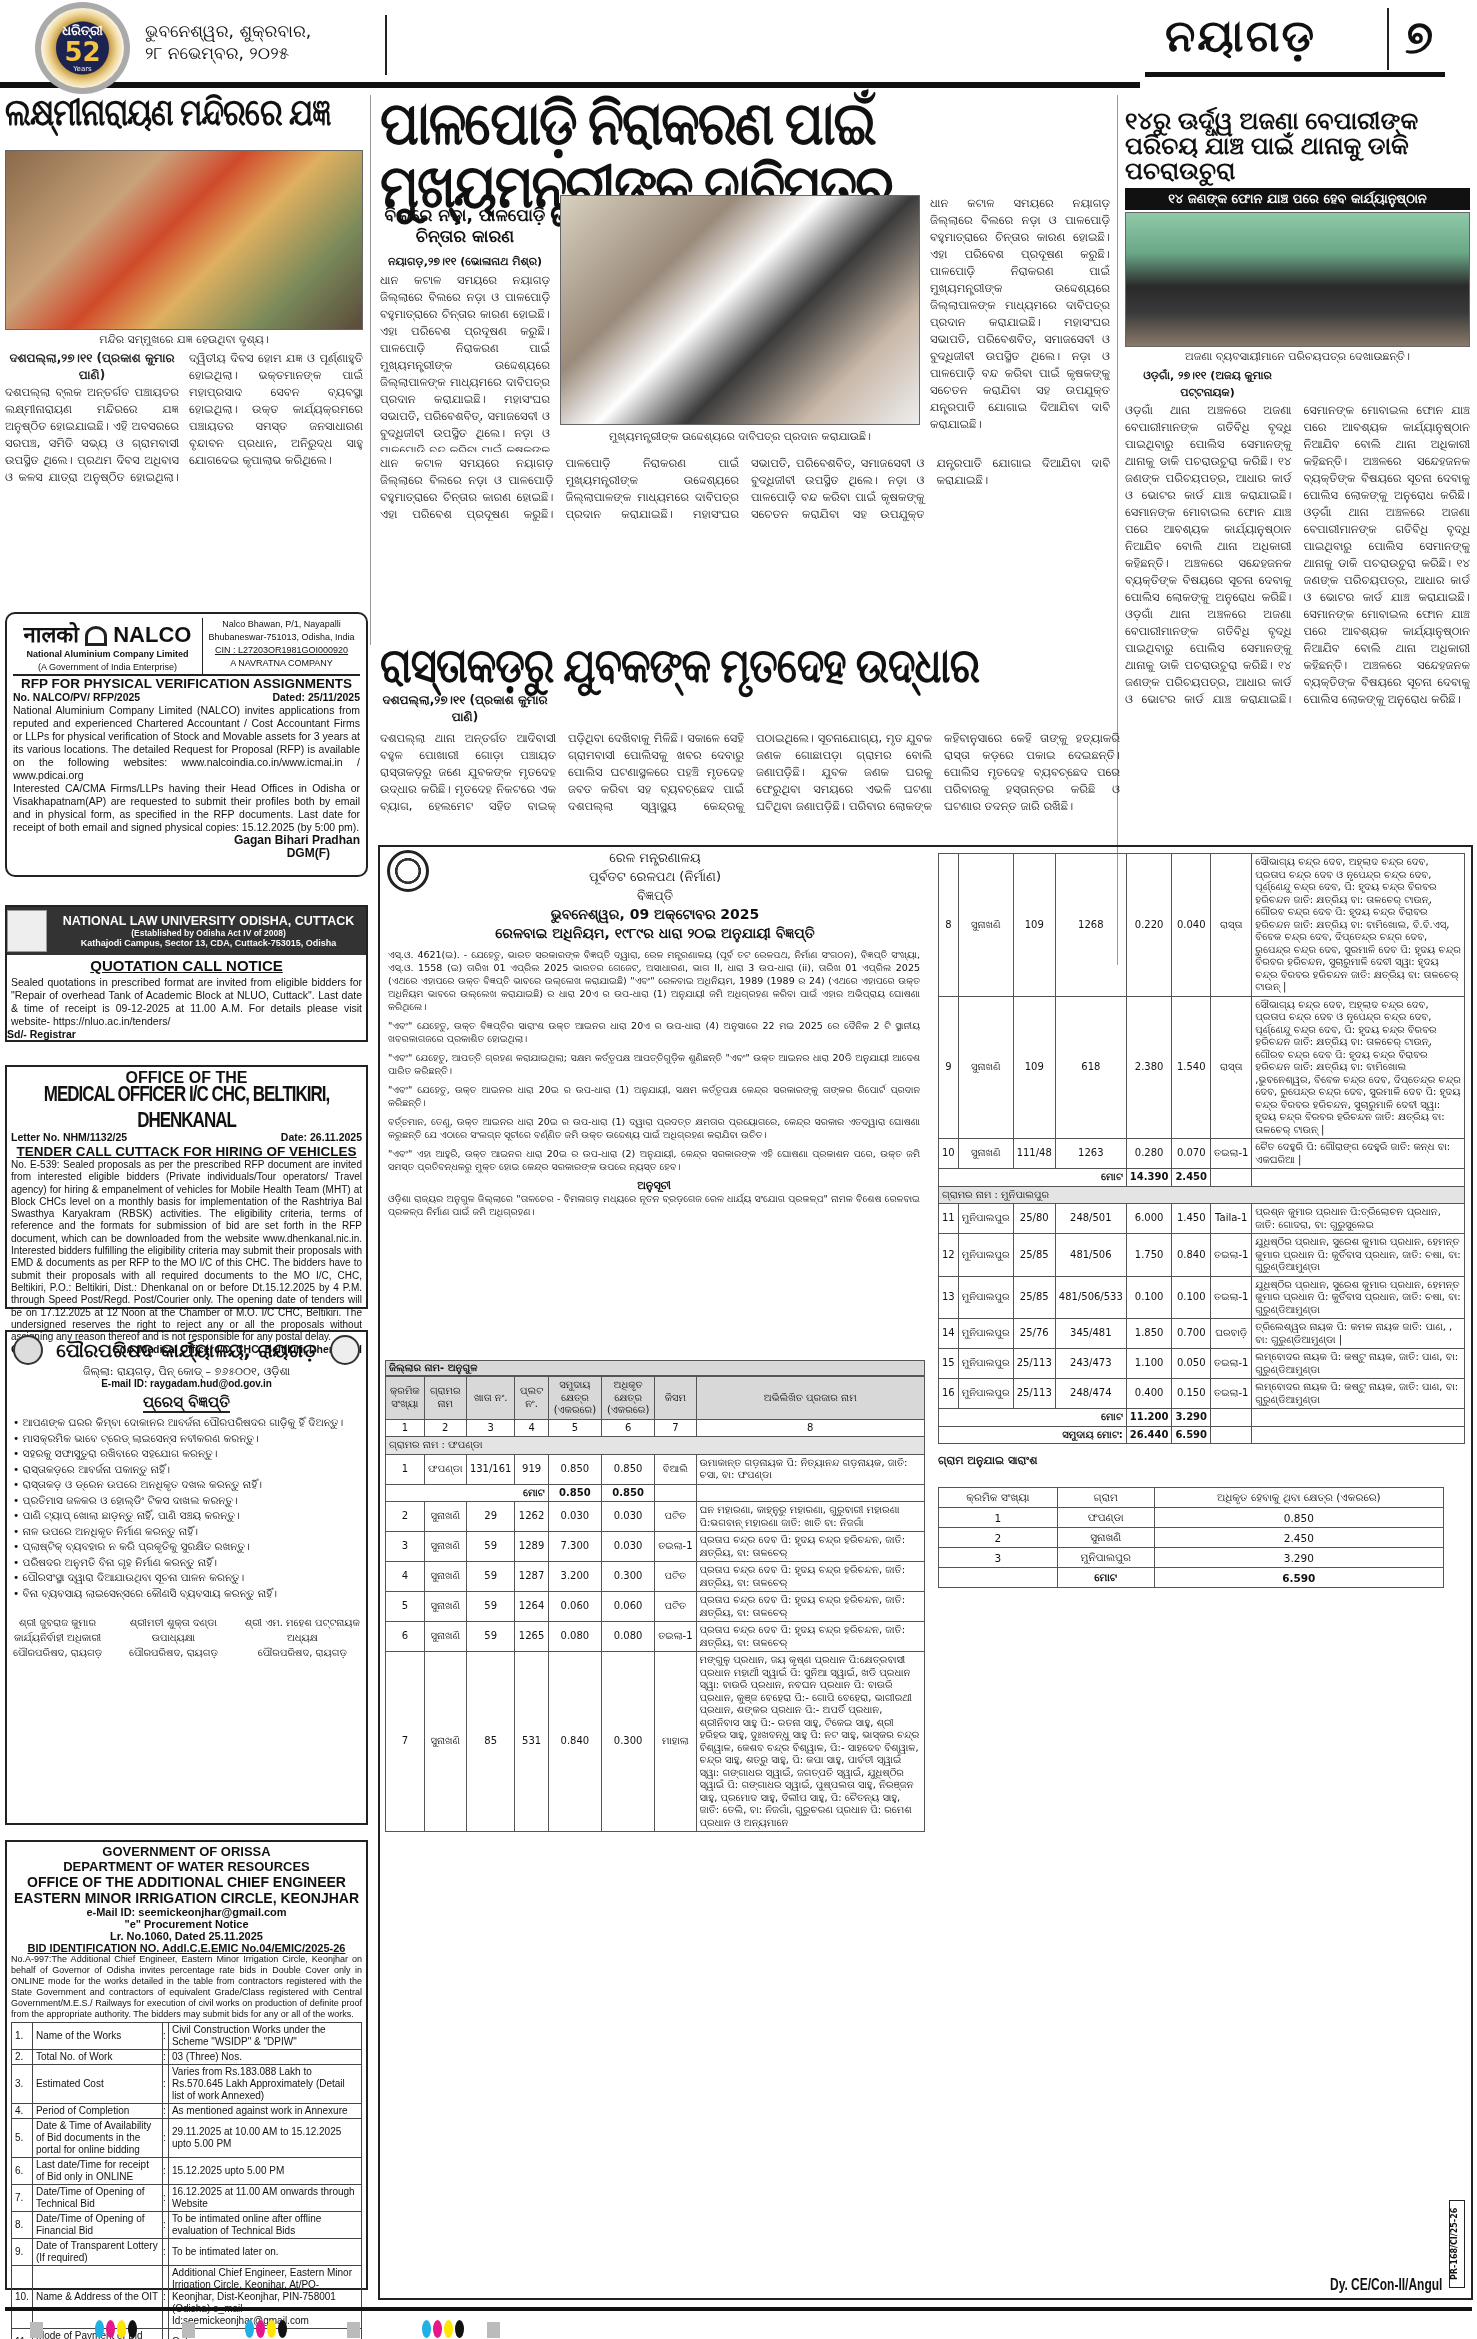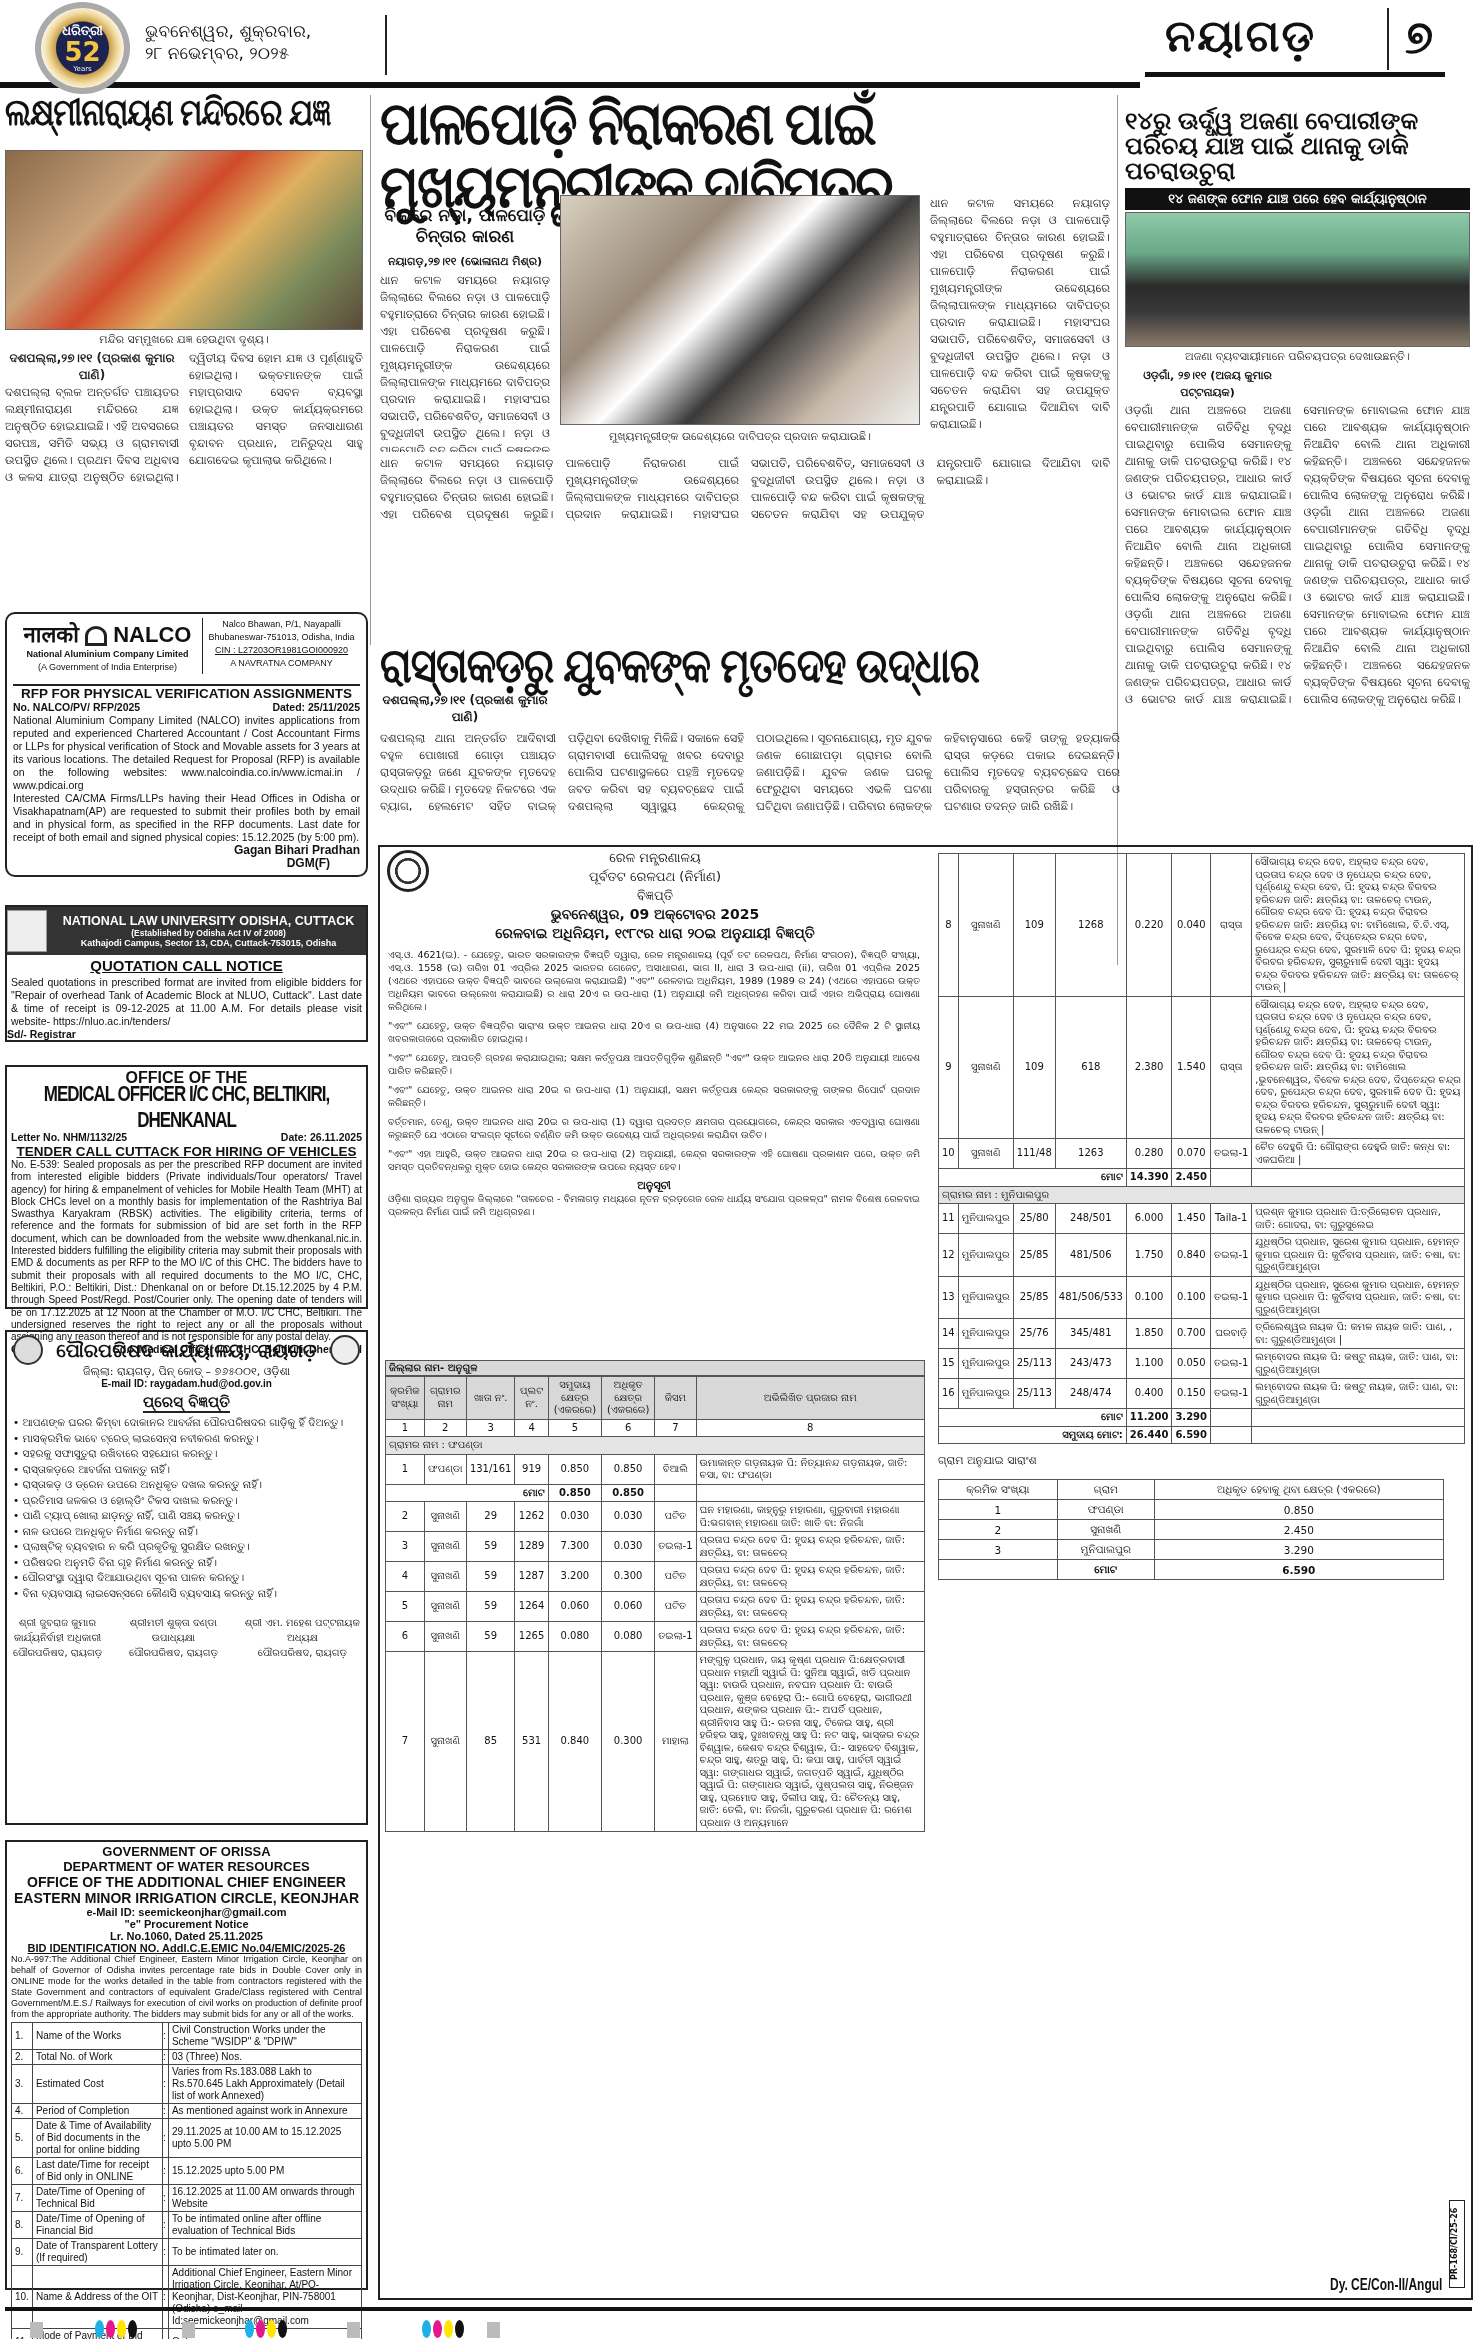--- a/index.html
+++ b/index.html
@@ -94,21 +94,21 @@
   <span>ଓଡ଼ଗାଁ ଥାନା ଅଞ୍ଚଳରେ ଅଜଣା ବେପାରୀମାନଙ୍କ ଗତିବିଧି ବୃଦ୍ଧି ପାଇଥିବାରୁ ପୋଲିସ ସେମାନଙ୍କୁ ଥାନାକୁ ଡାକି ପଚରାଉଚୁରା କରିଛି। ୧୪ ଜଣଙ୍କ ପରିଚୟପତ୍ର, ଆଧାର କାର୍ଡ ଓ ଭୋଟର କାର୍ଡ ଯାଞ୍ଚ କରାଯାଇଛି। ସେମାନଙ୍କ ମୋବାଇଲ ଫୋନ ଯାଞ୍ଚ ପରେ ଆବଶ୍ୟକ କାର୍ଯ୍ୟାନୁଷ୍ଠାନ ନିଆଯିବ ବୋଲି ଥାନା ଅଧିକାରୀ କହିଛନ୍ତି। ଅଞ୍ଚଳରେ ସନ୍ଦେହଜନକ ବ୍ୟକ୍ତିଙ୍କ ବିଷୟରେ ସୂଚନା ଦେବାକୁ ପୋଲିସ ଲୋକଙ୍କୁ ଅନୁରୋଧ କରିଛି।</span>
   <span>ଓଡ଼ଗାଁ ଥାନା ଅଞ୍ଚଳରେ ଅଜଣା ବେପାରୀମାନଙ୍କ ଗତିବିଧି ବୃଦ୍ଧି ପାଇଥିବାରୁ ପୋଲିସ ସେମାନଙ୍କୁ ଥାନାକୁ ଡାକି ପଚରାଉଚୁରା କରିଛି। ୧୪ ଜଣଙ୍କ ପରିଚୟପତ୍ର, ଆଧାର କାର୍ଡ ଓ ଭୋଟର କାର୍ଡ ଯାଞ୍ଚ କରାଯାଇଛି। ସେମାନଙ୍କ ମୋବାଇଲ ଫୋନ ଯାଞ୍ଚ ପରେ ଆବଶ୍ୟକ କାର୍ଯ୍ୟାନୁଷ୍ଠାନ ନିଆଯିବ ବୋଲି ଥାନା ଅଧିକାରୀ କହିଛନ୍ତି। ଅଞ୍ଚଳରେ ସନ୍ଦେହଜନକ ବ୍ୟକ୍ତିଙ୍କ ବିଷୟରେ ସୂଚନା ଦେବାକୁ ପୋଲିସ ଲୋକଙ୍କୁ ଅନୁରୋଧ କରିଛି।</span>
   <span>ଓଡ଼ଗାଁ ଥାନା ଅଞ୍ଚଳରେ ଅଜଣା ବେପାରୀମାନଙ୍କ ଗତିବିଧି ବୃଦ୍ଧି ପାଇଥିବାରୁ ପୋଲିସ ସେମାନଙ୍କୁ ଥାନାକୁ ଡାକି ପଚରାଉଚୁରା କରିଛି। ୧୪ ଜଣଙ୍କ ପରିଚୟପତ୍ର, ଆଧାର କାର୍ଡ ଓ ଭୋଟର କାର୍ଡ ଯାଞ୍ଚ କରାଯାଇଛି। ସେମାନଙ୍କ ମୋବାଇଲ ଫୋନ ଯାଞ୍ଚ ପରେ ଆବଶ୍ୟକ କାର୍ଯ୍ୟାନୁଷ୍ଠାନ ନିଆଯିବ ବୋଲି ଥାନା ଅଧିକାରୀ କହିଛନ୍ତି। ଅଞ୍ଚଳରେ ସନ୍ଦେହଜନକ ବ୍ୟକ୍ତିଙ୍କ ବିଷୟରେ ସୂଚନା ଦେବାକୁ ପୋଲିସ ଲୋକଙ୍କୁ ଅନୁରୋଧ କରିଛି।</span>
 </div>
 
 <div class="abs headline" style="left:380px;top:640px;width:740px;font-size:40px;letter-spacing:-1px;transform:scaleY(1.2);transform-origin:top left">ରାସ୍ତାକଡ଼ରୁ ଯୁବକଙ୍କ ମୃତଦେହ ଉଦ୍ଧାର</div>
 <div class="abs byline" style="left:380px;top:692px;width:170px">ଦଶପଲ୍ଲା,୨୭।୧୧ (ପ୍ରକାଶ କୁମାର ପାଣି)</div>
 <div class="abs col-text" style="left:380px;top:730px;width:740px;height:112px;overflow:hidden;column-count:4;column-gap:12px">ଦଶପଲ୍ଲା ଥାନା ଅନ୍ତର୍ଗତ ଆଦିବାସୀ ବହୁଳ ପୋଖାରୀ ଗୋଡ଼ା ପଞ୍ଚାୟତ ରାସ୍ତାକଡ଼ରୁ ଜଣେ ଯୁବକଙ୍କ ମୃତଦେହ ଉଦ୍ଧାର କରିଛି। ମୃତଦେହ ନିକଟରେ ଏକ ବ୍ୟାଗ, ହେଲମେଟ ସହିତ ବାଇକ୍ ପଡ଼ିଥିବା ଦେଖିବାକୁ ମିଳିଛି। ସକାଳେ ସେହି ଗ୍ରାମବାସୀ ପୋଲିସକୁ ଖବର ଦେବାରୁ ପୋଲିସ ଘଟଣାସ୍ଥଳରେ ପହଞ୍ଚି ମୃତଦେହ ଜବତ କରିବା ସହ ବ୍ୟବଚ୍ଛେଦ ପାଇଁ ଦଶପଲ୍ଲା ସ୍ୱାସ୍ଥ୍ୟ କେନ୍ଦ୍ରକୁ ପଠାଇଥିଲେ। ସୂଚନାଯୋଗ୍ୟ, ମୃତ ଯୁବକ ଜଣକ ଗୋଛାପଡ଼ା ଗ୍ରାମର ବୋଲି ଜଣାପଡ଼ିଛି। ଯୁବକ ଜଣକ ଘରକୁ ଫେରୁଥିବା ସମୟରେ ଏଭଳି ଘଟଣା ଘଟିଥିବା ଜଣାପଡ଼ିଛି। ପରିବାର ଲୋକଙ୍କ କହିବାନୁସାରେ କେହି ତାଙ୍କୁ ହତ୍ୟାକରି ରାସ୍ତା କଡ଼ରେ ପକାଇ ଦେଇଛନ୍ତି। ପୋଲିସ ମୃତଦେହ ବ୍ୟବଚ୍ଛେଦ ପରେ ପରିବାରକୁ ହସ୍ତାନ୍ତର କରିଛି ଓ ଘଟଣାର ତଦନ୍ତ ଜାରି ରଖିଛି।</div>
 
 <div class="abs rbox" style="left:5px;top:612px;width:363px;height:265px;padding:4px 6px">
-  <div style="display:flex;border-bottom:2px solid #222;padding-bottom:10px">
+  <div style="display:flex;border-bottom:2px solid #222;padding-bottom:0">
     <div style="width:190px;text-align:center;border-right:1px solid #222">
       <div style="font-family:'Liberation Sans',sans-serif;font-size:22px;font-weight:bold">
         <span>नालको</span>
         <span style="display:inline-block;width:22px;height:20px;border:3px solid #222;border-radius:50% 50% 0 0;vertical-align:middle"></span>
         <span>NALCO</span>
       </div>
       <div class="adtxt" style="text-align:center;font-weight:bold;font-size:9px">National Aluminium Company Limited</div>
       <div class="adtxt" style="text-align:center;font-size:9px">(A Government of India Enterprise)</div>
     </div>
     <div style="flex:1;text-align:center" class="adtxt">
@@ -524,21 +524,21 @@
         </tr>
         <tr class="tot">
           <td colspan="4" style="text-align:right">ସମୁଦାୟ ମୋଟ:</td>
           <td>26.440</td>
           <td>6.590</td>
           <td></td>
           <td></td>
         </tr>
       </tbody>
   </table>
-  <div style="font-size:11px;font-weight:normal;margin:10px 0 12px">ଗ୍ରାମ ଅନୁଯାଇ ସାରାଂଶ</div>
+  <div style="font-size:11px;font-weight:bold;margin:10px 0 20px">ଗ୍ରାମ ଅନୁଯାଇ ସାରାଂଶ</div>
   <table class="st" style="width:96%">
     <thead>
         <tr id="st-head">
           <th>କ୍ରମିକ ସଂଖ୍ୟା</th>
           <th>ଗ୍ରାମ</th>
           <th>ଅଧିକୃତ ହେବାକୁ ଥିବା କ୍ଷେତ୍ର (ଏକରରେ)</th>
         </tr>
       </thead>
     <tbody id="st-body">
         <tr>

